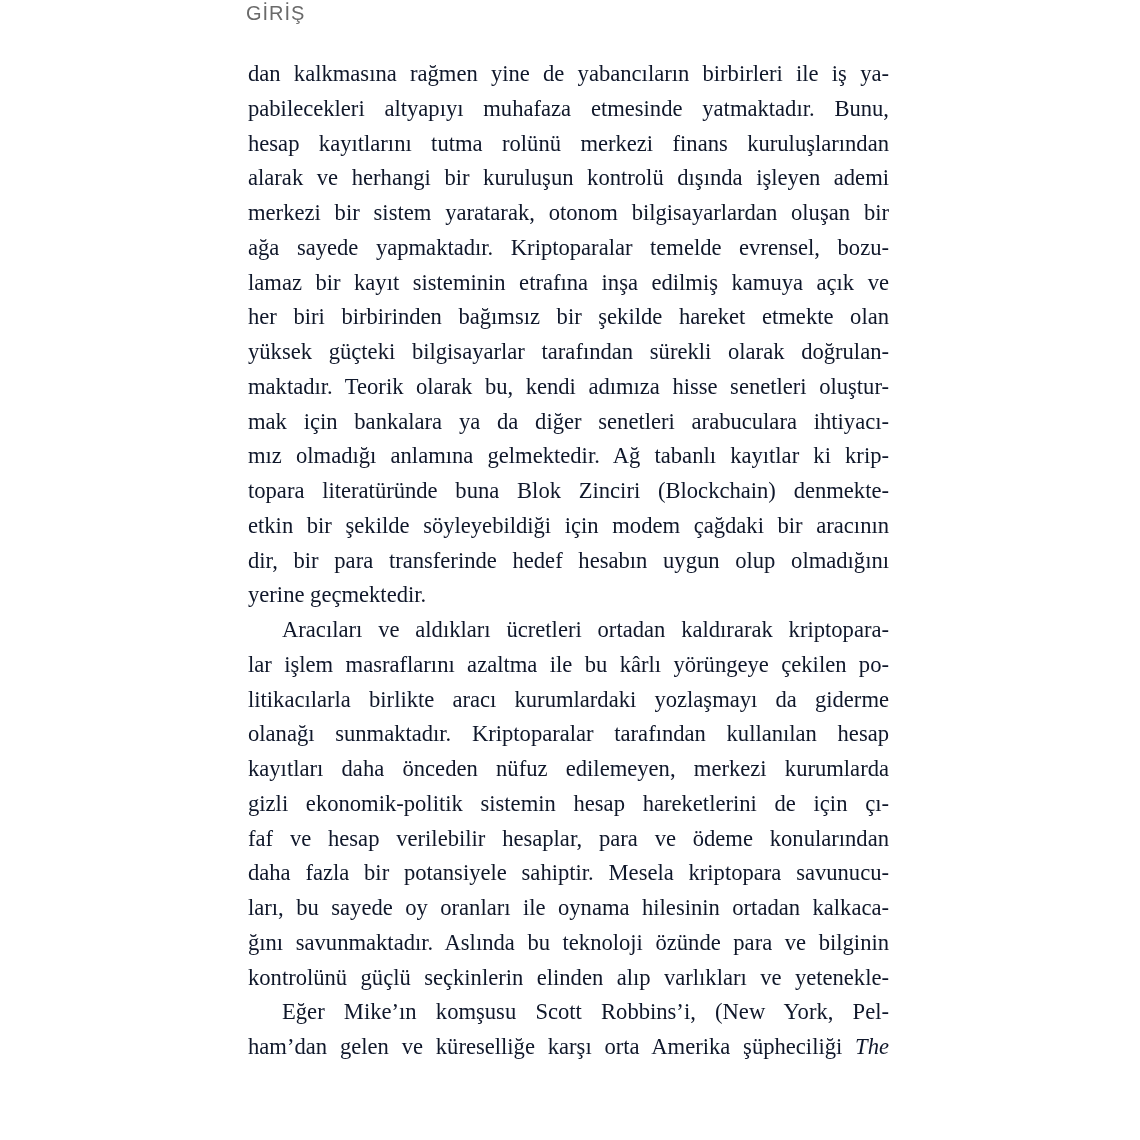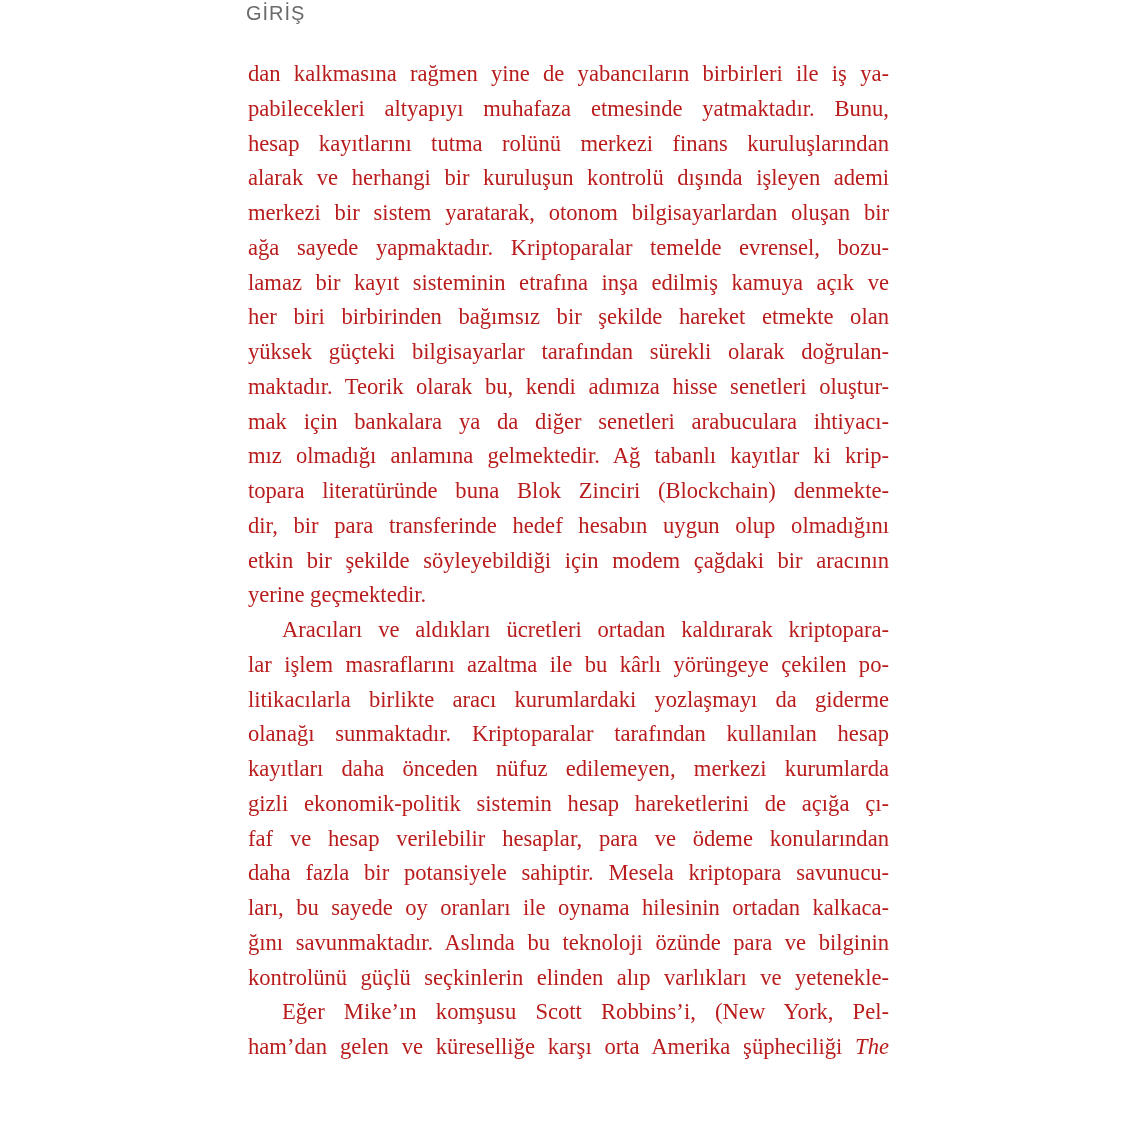--- a/index.html
+++ b/index.html
@@ -5,21 +5,21 @@
   html, body { margin: 0; padding: 0; background: #ffffff; }
   body { width: 1140px; height: 1140px; overflow: hidden; position: relative; }
   .header {
     position: absolute; left: 246px; top: 2px;
     font-family: "Liberation Sans", sans-serif;
     font-size: 20px; color: #6a6a6a; letter-spacing: 1px;
   }
   .page-body {
     position: absolute; left: 248px; top: 57px; width: 641px;
     font-family: "Liberation Serif", serif;
-    font-size: 22.6px; line-height: 34.75px; color: #b91c1c;
+    font-size: 22.6px; line-height: 34.75px; color: #0f172a;
   }
   .line { display: block; white-space: nowrap; text-align: justify; text-align-last: justify; height: 34.75px; overflow: visible; }
   .line.last { text-align-last: left; }
   .line.indent { padding-left: 34px; }
   em { font-style: italic; }
 </style>
 </head>
 <body>
 
 <div class="header">GİRİŞ</div>
@@ -32,31 +32,31 @@
     <span class="line">alarak ve herhangi bir kuruluşun kontrolü dışında işleyen ademi</span>
     <span class="line">merkezi bir sistem yaratarak, otonom bilgisayarlardan oluşan bir</span>
     <span class="line">ağa sayede yapmaktadır. Kriptoparalar temelde evrensel, bozu-</span>
     <span class="line">lamaz bir kayıt sisteminin etrafına inşa edilmiş kamuya açık ve</span>
     <span class="line">her biri birbirinden bağımsız bir şekilde hareket etmekte olan</span>
     <span class="line">yüksek güçteki bilgisayarlar tarafından sürekli olarak doğrulan-</span>
     <span class="line">maktadır. Teorik olarak bu, kendi adımıza hisse senetleri oluştur-</span>
     <span class="line">mak için bankalara ya da diğer senetleri arabuculara ihtiyacı-</span>
     <span class="line">mız olmadığı anlamına gelmektedir. Ağ tabanlı kayıtlar ki krip-</span>
     <span class="line">topara literatüründe buna Blok Zinciri (Blockchain) denmekte-</span>
+    <span class="line">etkin bir şekilde söyleyebildiği için modem çağdaki bir aracının</span>
     <span class="line">dir, bir para transferinde hedef hesabın uygun olup olmadığını</span>
-    <span class="line">etkin bir şekilde söyleyebildiği için modem çağdaki bir aracının</span>
     <span class="line last">yerine geçmektedir.</span>
   </div>
   <div>
     <span class="line indent">Aracıları ve aldıkları ücretleri ortadan kaldırarak kriptopara-</span>
     <span class="line">lar işlem masraflarını azaltma ile bu kârlı yörüngeye çekilen po-</span>
     <span class="line">litikacılarla birlikte aracı kurumlardaki yozlaşmayı da giderme</span>
     <span class="line">olanağı sunmaktadır. Kriptoparalar tarafından kullanılan hesap</span>
     <span class="line">kayıtları daha önceden nüfuz edilemeyen, merkezi kurumlarda</span>
-    <span class="line">gizli ekonomik-politik sistemin hesap hareketlerini de açığa çı-</span>
+    <span class="line">gizli ekonomik-politik sistemin hesap hareketlerini de için çı-</span>
     <span class="line">faf ve hesap verilebilir hesaplar, para ve ödeme konularından</span>
     <span class="line">daha fazla bir potansiyele sahiptir. Mesela kriptopara savunucu-</span>
     <span class="line">ları, bu sayede oy oranları ile oynama hilesinin ortadan kalkaca-</span>
     <span class="line">ğını savunmaktadır. Aslında bu teknoloji özünde para ve bilginin</span>
     <span class="line">kontrolünü güçlü seçkinlerin elinden alıp varlıkları ve yetenekle-</span>
   </div>
   <div>
     <span class="line indent">Eğer Mike’ın komşusu Scott Robbins’i, (New York, Pel-</span>
     <span class="line"><span>ham’dan gelen ve küreselliğe karşı orta Amerika şüpheciliği</span> <em>The</em></span>
   </div>

